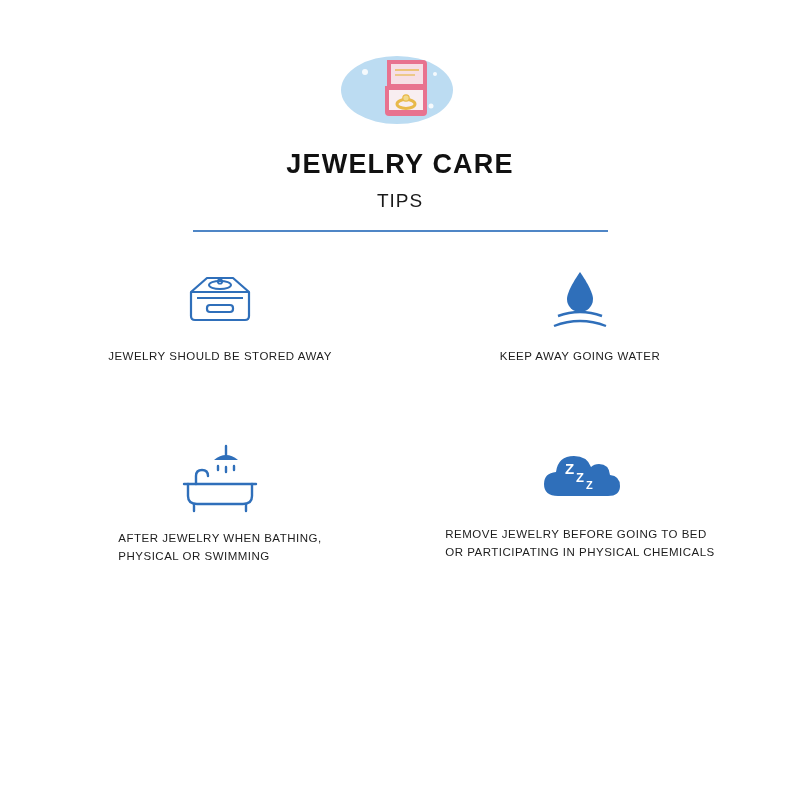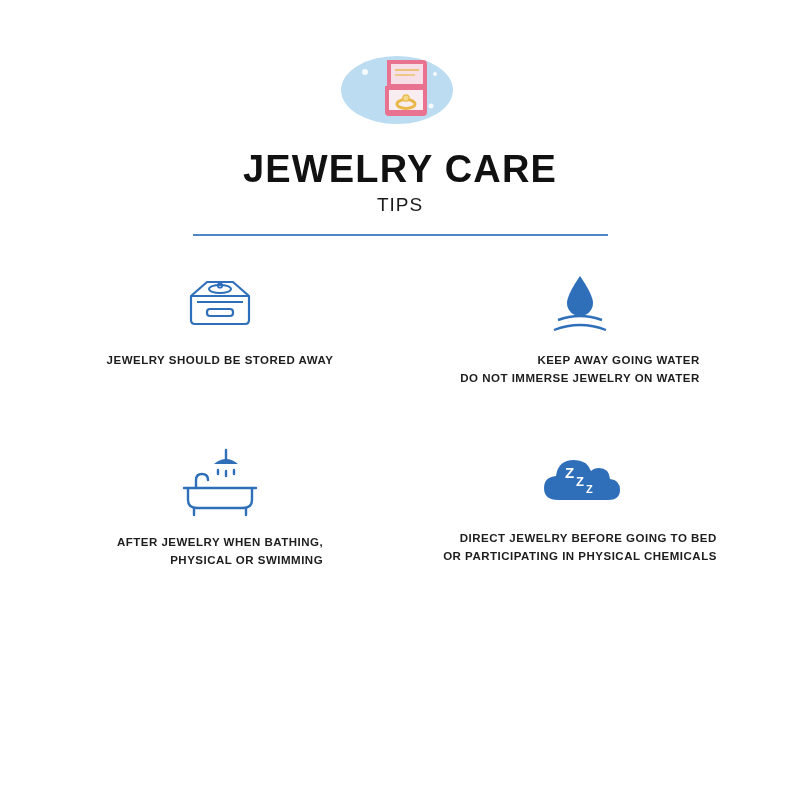--- a/index.html
+++ b/index.html
@@ -26,32 +26,32 @@
     padding-top: 46px;
     text-align: center;
   }
   .hero-icon {
     width: 130px;
     height: 92px;
     margin: 0 auto;
     display: block;
   }
   .title {
-    font-size: 38px;
+    font-size: 27px;
     font-weight: bold;
     letter-spacing: 1.2px;
     color: #111111;
     margin-top: 12px;
     line-height: 1.05;
   }
   .subtitle {
     font-size: 19px;
     color: #1a1a1a;
     letter-spacing: 1px;
-    margin-top: 4px;
+    margin-top: 12px;
   }
   .divider {
     width: 415px;
     height: 2px;
     background: #4f86c6;
     margin: 18px auto 0 auto;
   }
 
   
   .grid {
@@ -71,23 +71,23 @@
     justify-content: flex-start;
   }
   .tip-icon {
     height: 74px;
     display: flex;
     align-items: flex-end;
     justify-content: center;
   }
   .tip-text {
     margin-top: 12px;
-    text-align: right;
+    text-align: left;
     font-size: 11.5px;
-    font-weight: bold;
+    font-weight: normal;
     color: #1d1d1d;
     letter-spacing: 0.5px;
     line-height: 1.55;
   }
   .tip-text span {
     display: block;
   }
   
   .row2 .tip-icon { height: 84px; }
   .row3 .tip-icon { height: 80px; }
@@ -145,21 +145,20 @@
     <div class="tip row1">
       <div class="tip-icon">
         <svg width="80" height="70" viewBox="0 0 80 70">
           <path d="M40 6 C40 6 27 24 27 33 A13 13 0 0 0 53 33 C53 24 40 6 40 6 Z" fill="#2f6fba"></path>
           <path d="M18 50 Q40 42 62 50" fill="none" stroke="#2f6fba" stroke-width="2.4"></path>
           <path d="M14 60 Q40 50 66 60" fill="none" stroke="#2f6fba" stroke-width="2.4"></path>
         </svg>
       </div>
       <div class="tip-text">
         <span>KEEP AWAY GOING WATER</span>
-        <span>DO NOT IMMERSE JEWELRY ON WATER</span>
       </div>
     </div>
 
 
     <div class="tip row2">
       <div class="tip-icon">
         <svg width="92" height="78" viewBox="0 0 92 78">
           <g fill="none" stroke="#2f6fba" stroke-width="2.4" stroke-linecap="round">
             <path d="M52 6 v10"></path>
             <path d="M40 20 q12 -10 24 0 z" fill="#2f6fba" stroke="none"></path>
@@ -181,19 +180,19 @@
     <div class="tip row3">
       <div class="tip-icon">
         <svg width="96" height="70" viewBox="0 0 96 70">
           <path d="M26 52 q-14 0 -14 -12 q0 -11 12 -12 q2 -16 18 -16 q13 0 17 11 q3 -3 8 -3 q10 0 11 11 q10 1 10 11 q0 10 -12 10 z" fill="#2f6fba"></path>
           <text x="33" y="30" font-family="Liberation Sans, sans-serif" font-size="15" font-weight="bold" fill="#ffffff">Z</text>
           <text x="44" y="38" font-family="Liberation Sans, sans-serif" font-size="13" font-weight="bold" fill="#ffffff">Z</text>
           <text x="54" y="45" font-family="Liberation Sans, sans-serif" font-size="11" font-weight="bold" fill="#ffffff">Z</text>
         </svg>
       </div>
       <div class="tip-text">
-        <span>DIRECT JEWELRY BEFORE GOING TO BED</span>
+        <span>REMOVE JEWELRY BEFORE GOING TO BED</span>
         <span>OR PARTICIPATING IN PHYSICAL CHEMICALS</span>
       </div>
     </div>
 
   </div>
 </div>
 
 </body></html>

